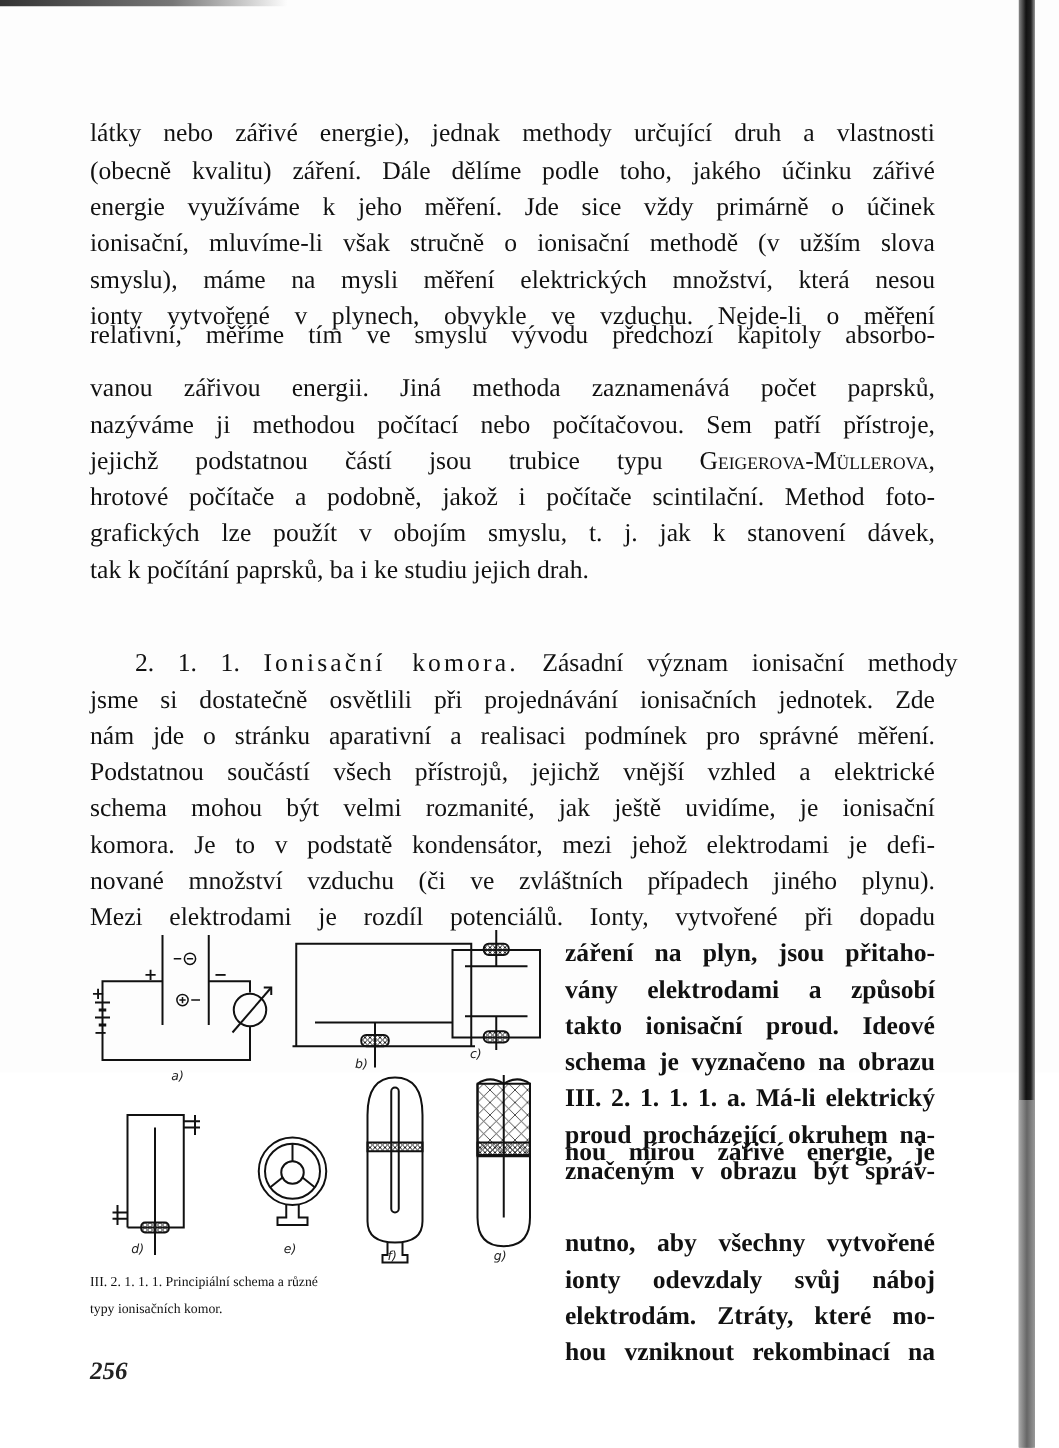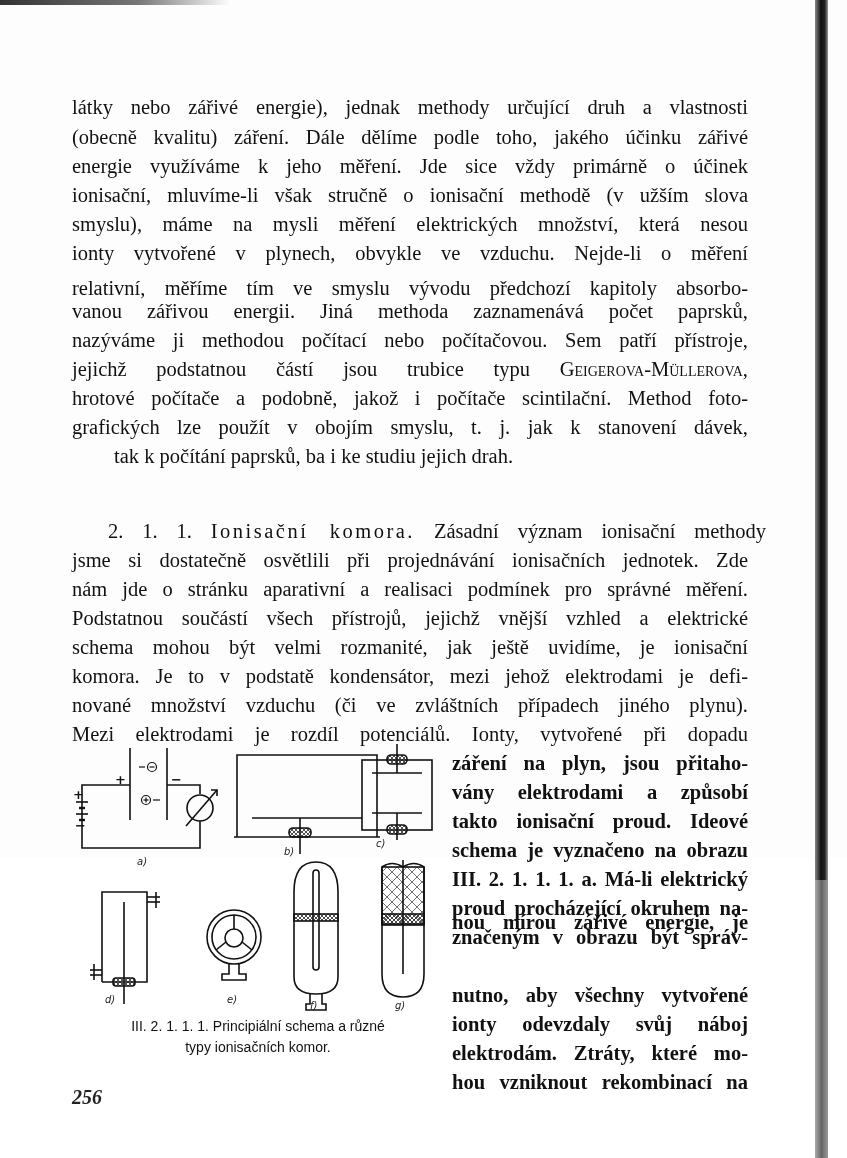--- a/index.html
+++ b/index.html
@@ -7,51 +7,51 @@
   .page { position: absolute; left: 0; top: 0; width: 847px; height: 858px; background: #fdfdfd; }
   .top-edge { position: absolute; left: 0; top: 0; width: 230px; height: 5px;
               background: linear-gradient(90deg, #333 0%, #777 60%, rgba(200,200,200,0) 100%); }
   .right-edge { position: absolute; left: 815px; top: 0; width: 13px; height: 1158px;
                 background: linear-gradient(90deg, #888 0%, #111 45%, #222 75%, #999 100%); }
   .right-edge-lower { position: absolute; left: 815px; top: 880px; width: 13px; height: 278px;
                 background: linear-gradient(90deg, #aaa 0%, #666 50%, #999 100%); }
   .line { position: absolute; font-family: "Liberation Serif", "DejaVu Serif", serif;
           font-size: 20.5px; color: #111; white-space: nowrap; line-height: 24px; }
   .full { left: 72px; width: 676px; text-align: justify; text-align-last: justify; }
-  .last { text-align: left; text-align-last: left; margin-left: 42px; }
+  .last { text-align: left; text-align-last: left; }
   .indent { left: 108px; width: 658px; }
   .side { left: 452px; width: 296px; text-align: justify; text-align-last: justify; font-weight: bold; }
   .heading { position: absolute; left: 72px; top: 483px; font-family: "DejaVu Sans", sans-serif;
              font-weight: bold; font-size: 17px; color: #111; }
   .spaced { letter-spacing: 2.5px; }
   .smallcaps { font-variant: small-caps; }
   .figure { position: absolute; left: 72px; top: 742px; width: 372px; height: 275px; }
   .fig-label { position: absolute; font-family: "DejaVu Sans", sans-serif; font-style: italic;
                font-size: 10px; color: #222; }
-  .caption { position: absolute; left: 72px; width: 372px; text-align: center;
-             font-family: Liberation Sans, sans-serif; font-size: 14px; color: #111; line-height: 20px; }
+  .caption { position: absolute; left: 72px; width: 372px; text-align: left;
+             font-family: Liberation Serif, serif; font-size: 11px; color: #111; line-height: 20px; }
   .page-number { position: absolute; left: 72px; top: 1086px; font-family: "Liberation Serif", serif;
                  font-style: italic; font-weight: bold; font-size: 20px; color: #222; }
 </style>
 </head>
 <body>
 
 <div class="page">
   <div class="top-edge"></div>
   <div class="right-edge"></div>
   <div class="right-edge-lower"></div>
 
   <div>
     <div class="line full" style="top:95px">látky nebo zářivé energie), jednak methody určující druh a vlastnosti</div>
     <div class="line full" style="top:125px">(obecně kvalitu) záření. Dále dělíme podle toho, jakého účinku zářivé</div>
     <div class="line full" style="top:154px">energie využíváme k jeho měření. Jde sice vždy primárně o účinek</div>
     <div class="line full" style="top:183px">ionisační, mluvíme-li však stručně o ionisační methodě (v užším slova</div>
     <div class="line full" style="top:212px">smyslu), máme na mysli měření elektrických množství, která nesou</div>
     <div class="line full" style="top:241px">ionty vytvořené v plynech, obvykle ve vzduchu. Nejde-li o měření</div>
-    <div class="line full" style="top:276px">relativní, měříme tím ve smyslu vývodu předchozí kapitoly absorbo-</div>
+    <div class="line full" style="top:256px">relativní, měříme tím ve smyslu vývodu předchozí kapitoly absorbo-</div>
     <div class="line full" style="top:299px">vanou zářivou energii. Jiná methoda zaznamenává počet paprsků,</div>
     <div class="line full" style="top:328px">nazýváme ji methodou počítací nebo počítačovou. Sem patří přístroje,</div>
     <div class="line full" style="top:357px; text-align-last:justify">
       <span>jejichž podstatnou částí jsou trubice typu</span>
       <span class="smallcaps">Geigerova-Müllerova,</span>
     </div>
     <div class="line full" style="top:386px">hrotové počítače a podobně, jakož i počítače scintilační. Method foto-</div>
     <div class="line full" style="top:415px">grafických lze použít v obojím smyslu, t. j. jak k stanovení dávek,</div>
     <div class="line full last" style="top:444px">tak k počítání paprsků, ba i ke studiu jejich drah.</div>
   </div>

